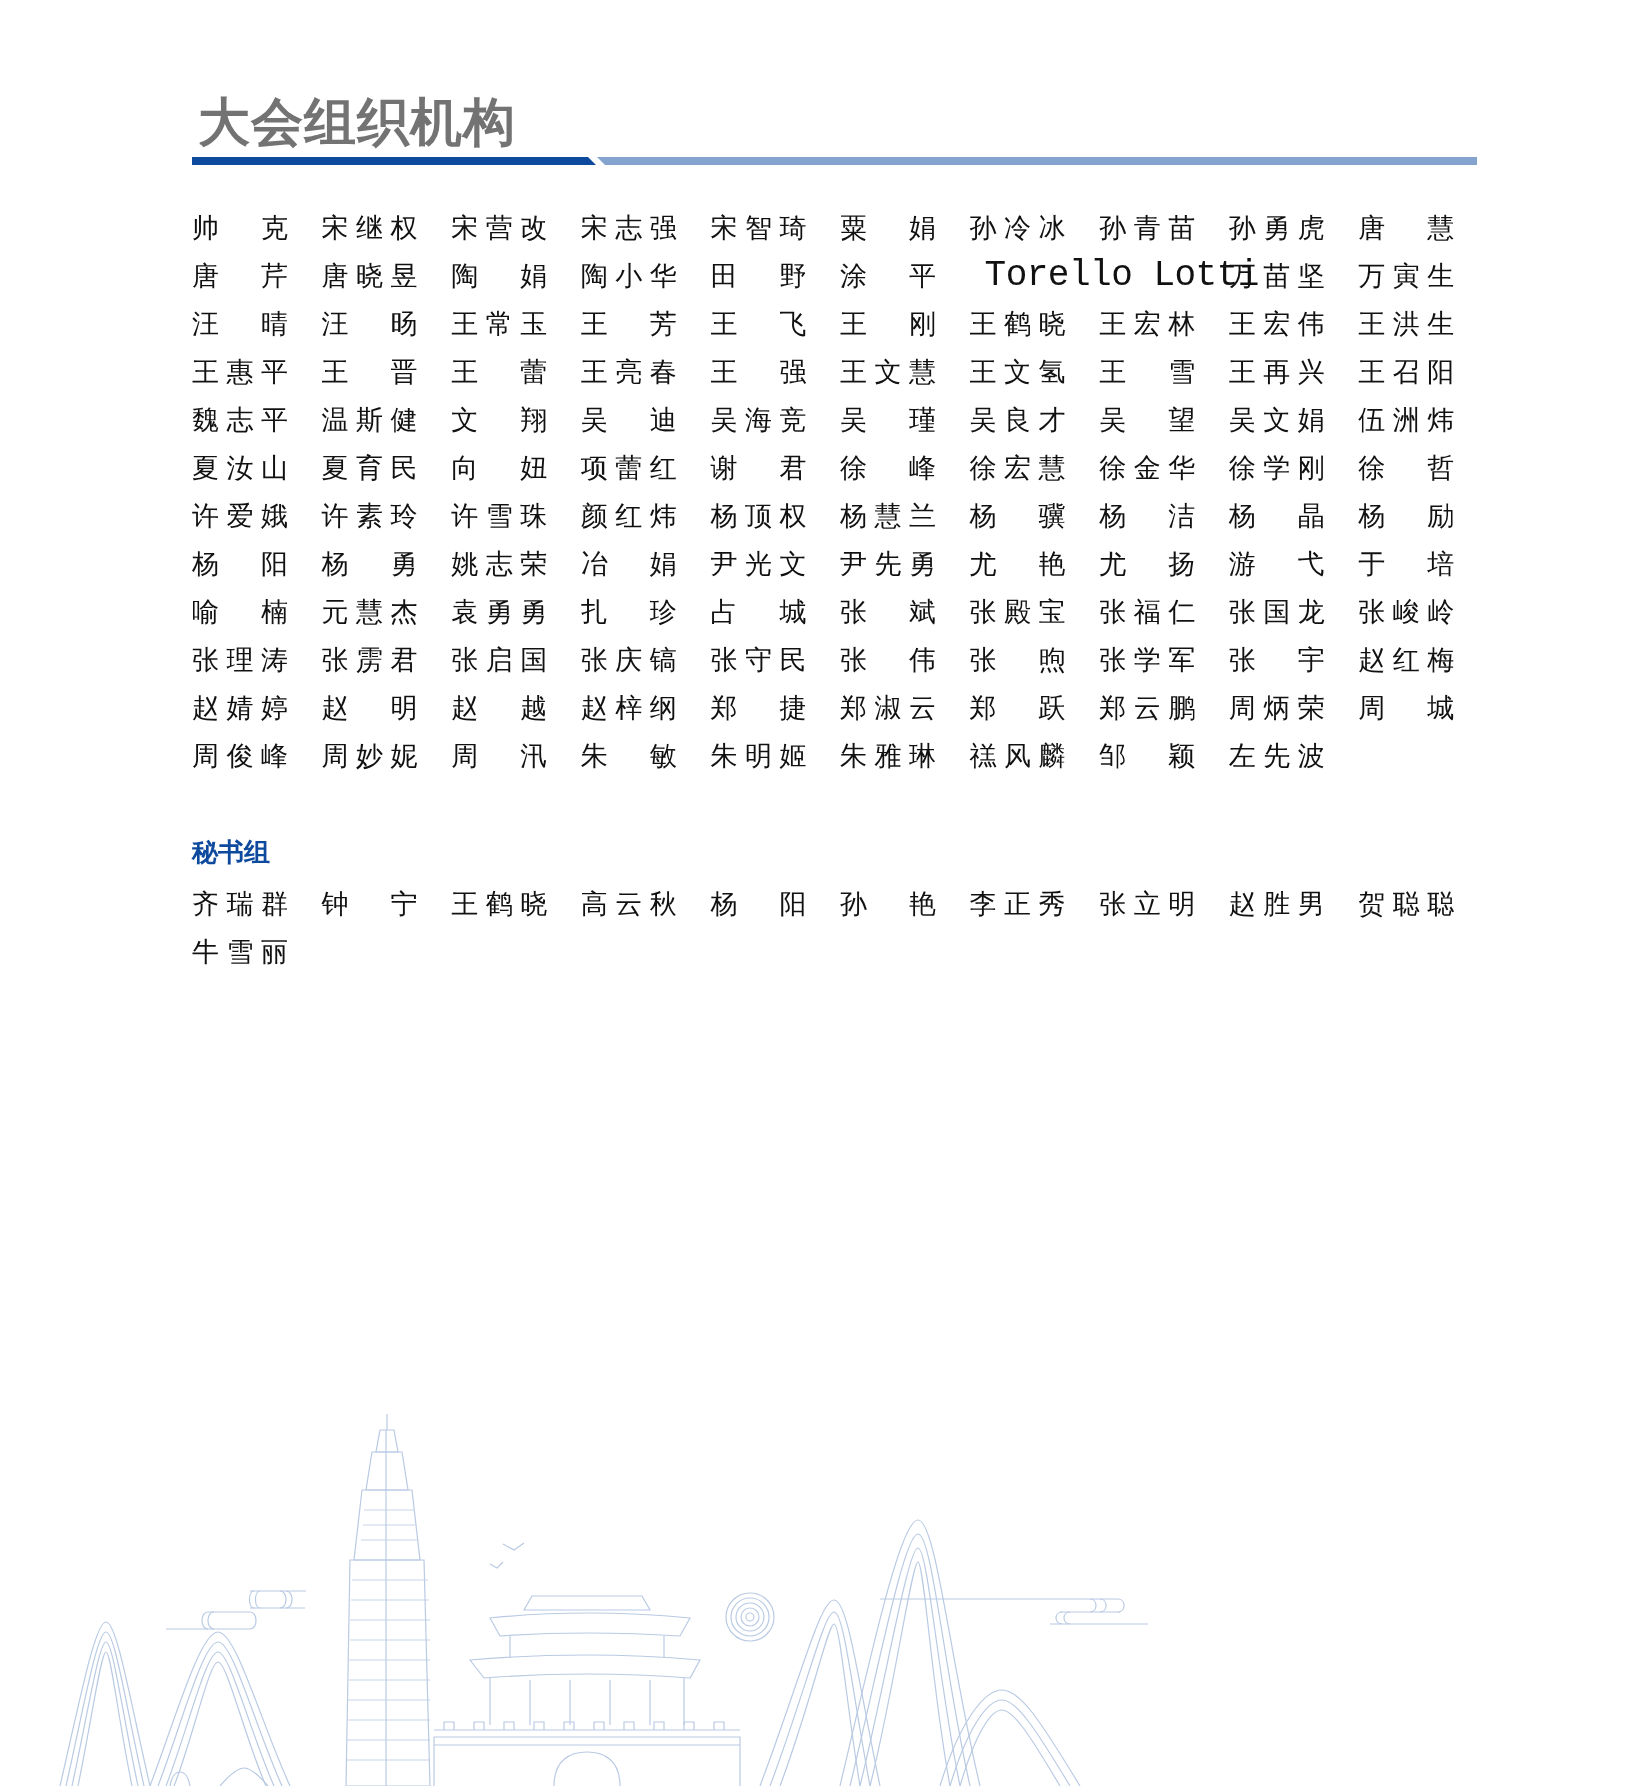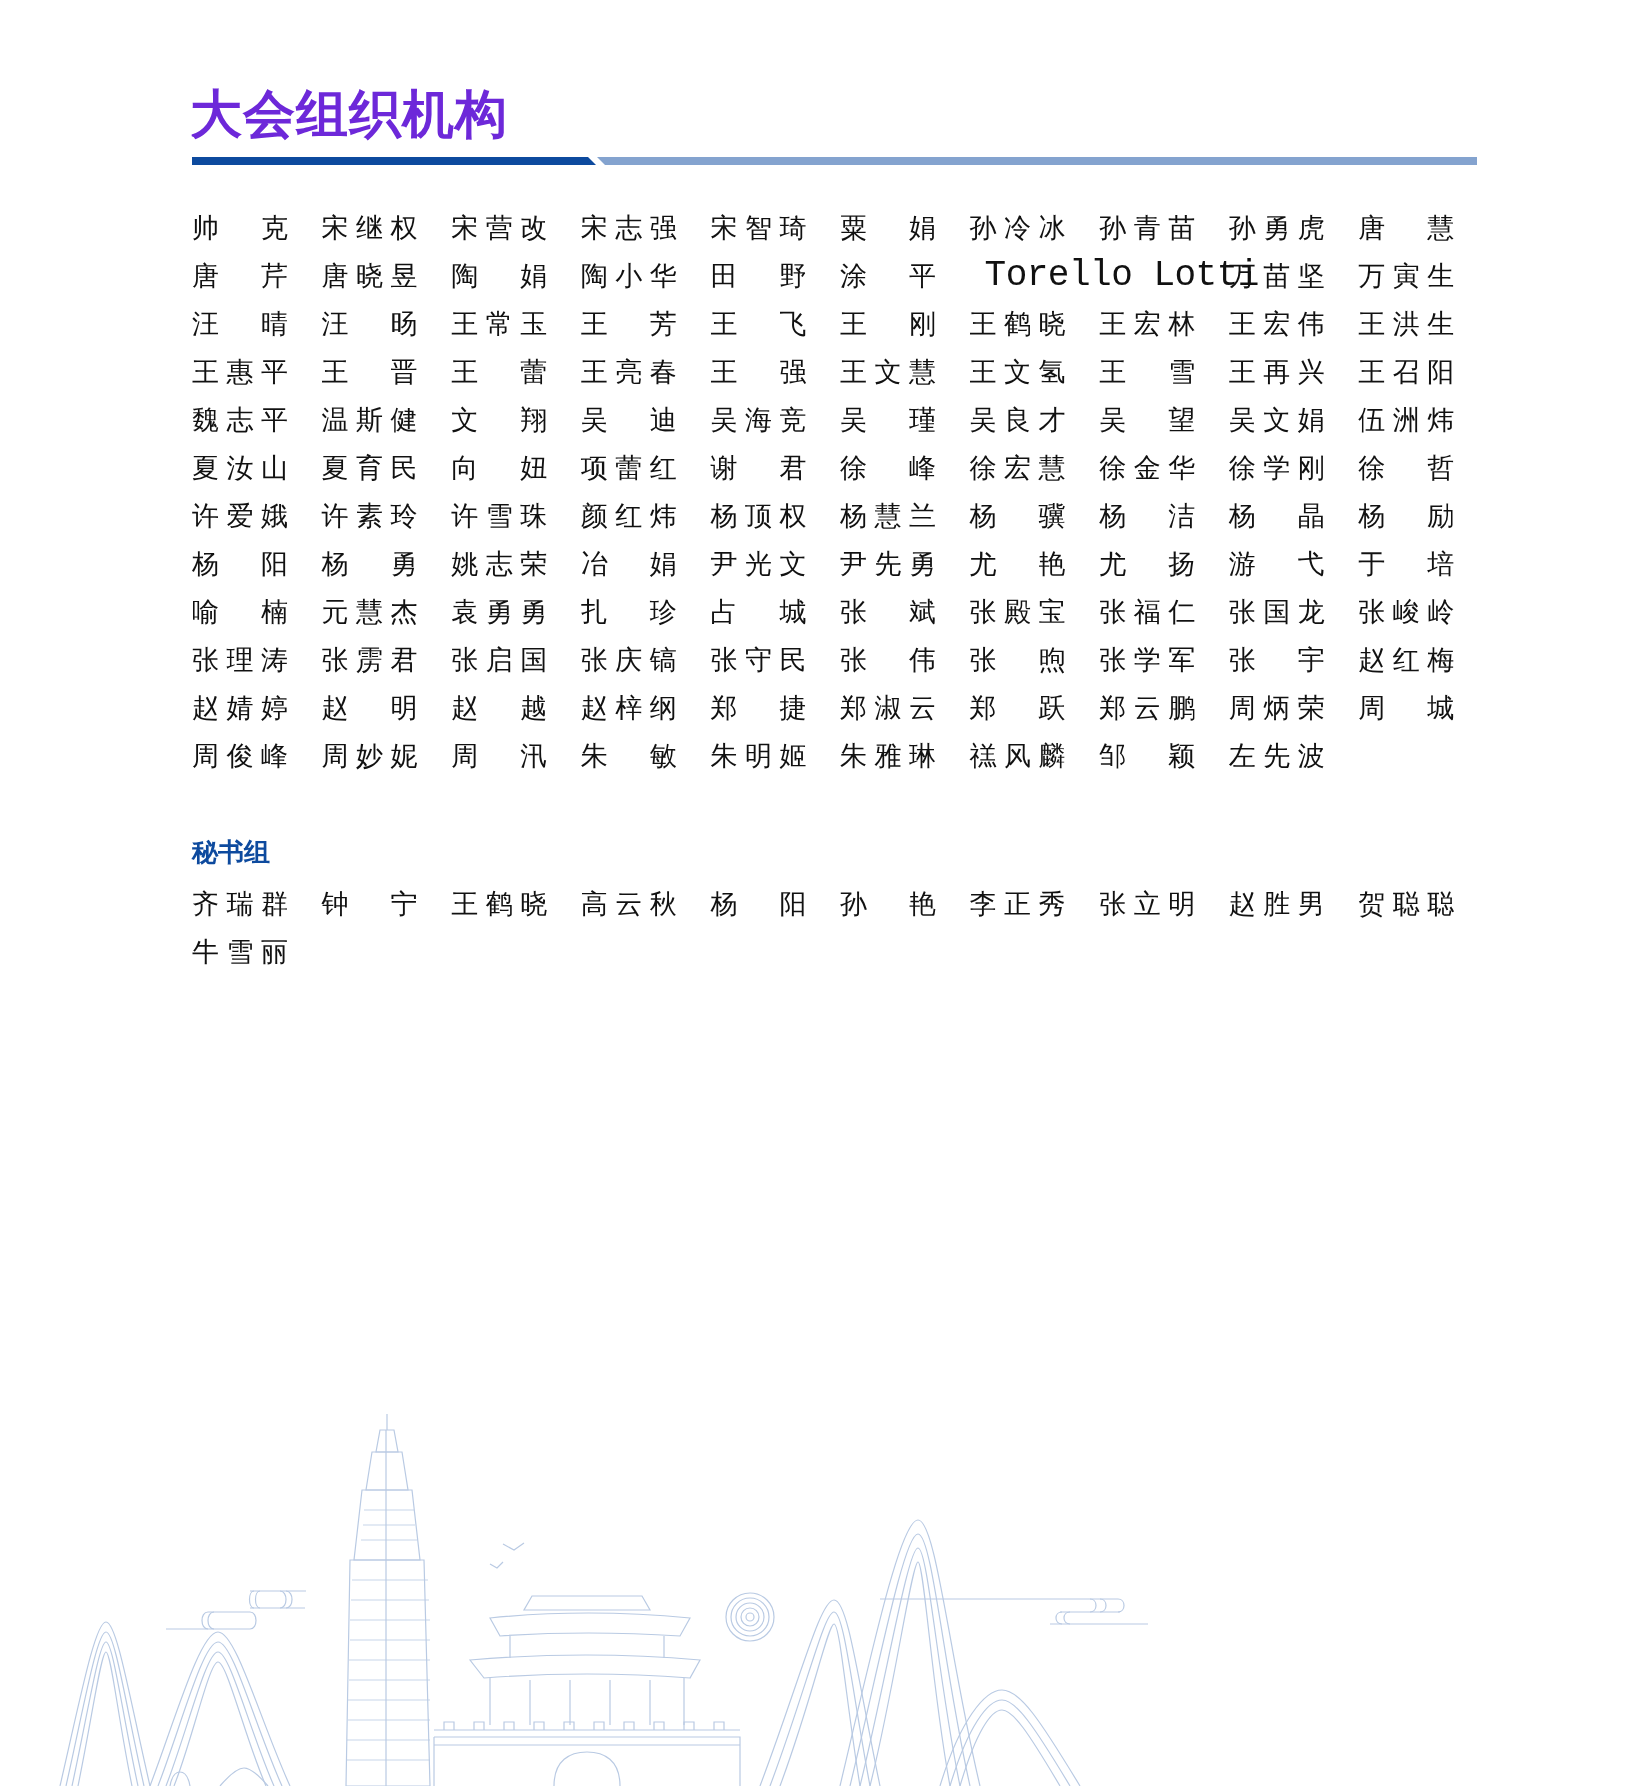--- a/index.html
+++ b/index.html
@@ -1,19 +1,19 @@
 <!DOCTYPE html>
 <html><head>
 <meta charset="utf-8">
 <style>
   html, body { margin: 0; padding: 0; background: #ffffff; }
   body { width: 1626px; height: 1786px; position: relative; overflow: hidden;
          font-family: "DejaVu Sans", "Liberation Sans", sans-serif; color: #111; }
   .title { position: absolute; left: 190px; top: 82px; font-family: "DejaVu Serif", "Liberation Serif", serif;
-           font-weight: bold; font-size: 52px; color: #6d28d9; letter-spacing: 1px; margin: 0; line-height: 64px; }
+           font-weight: bold; font-size: 52px; color: #737373; letter-spacing: 1px; margin: 8px; line-height: 64px; }
   .rule { position: absolute; left: 192px; top: 157px; width: 1285px; height: 8px; }
   .rule .dark { position: absolute; left: 0; top: 0; height: 8px; width: 404px; background: #0d4a9e;
                 clip-path: polygon(0 0, 396px 0, 404px 100%, 0 100%); }
   .rule .light { position: absolute; left: 405px; top: 0; height: 8px; right: 0; background: #84a3cf;
                  clip-path: polygon(0 0, 100% 0, 100% 100%, 8px 100%); }
   .grid { position: absolute; left: 192px; width: 1300px; display: grid;
           grid-template-columns: repeat(10, 129.6px); row-gap: 0; }
   .name { height: 48px; line-height: 48px; font-size: 27px; width: 96px; display: flex;
           justify-content: space-between; white-space: nowrap; }
   .name.latin { width: auto; grid-column: span 2; justify-content: flex-start;

